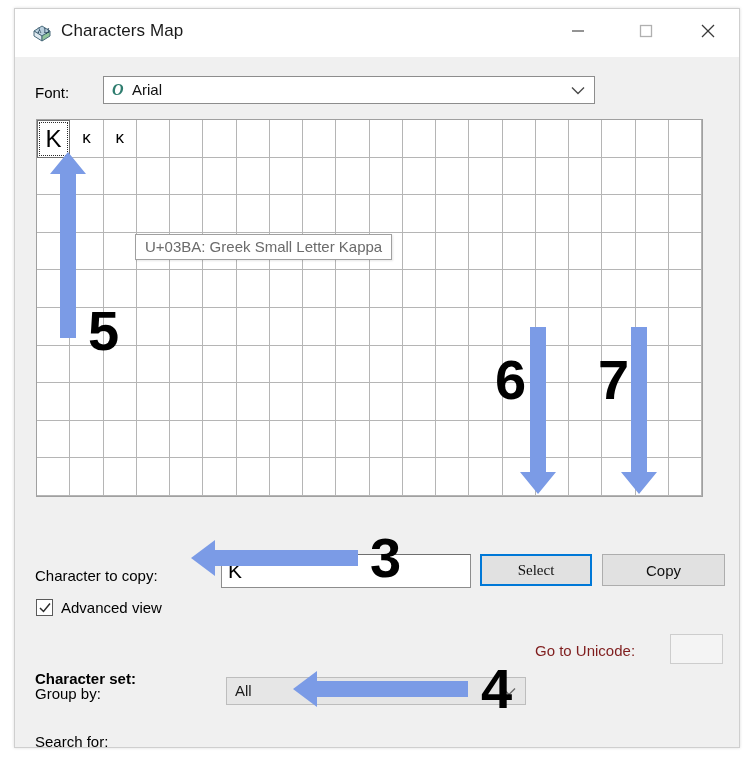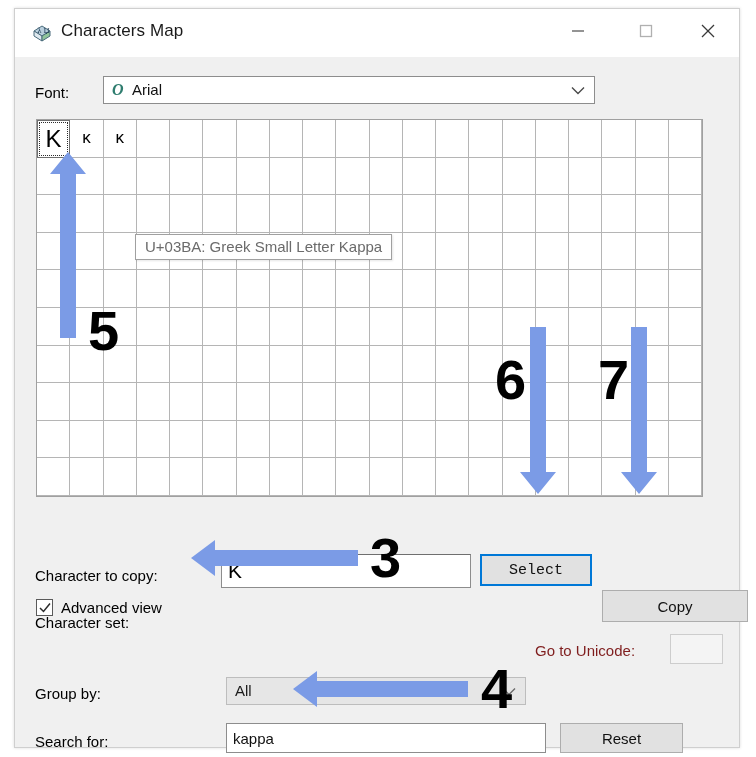--- a/index.html
+++ b/index.html
@@ -207,37 +207,36 @@
     top: 497px;
     width: 112px;
     height: 32px;
     background: #e1e1e1;
     border: 1px solid #adadad;
     outline: 2px solid #0078d7;
     outline-offset: -2px;
     box-sizing: border-box;
     font-size: 15px;
     color: #111;
-    font-family: Liberation Mono, monospace;
+    font-family: Liberation Serif, serif;
     padding: 0;
   }
   #copy-btn {
     position: absolute;
     left: 587px;
     top: 497px;
-    width: 146px;
+    width: 123px;
     height: 32px;
     background: #e1e1e1;
     border: 1px solid #adadad;
     box-sizing: border-box;
     font-size: 15px;
     color: #111;
     font-family: "Liberation Sans", sans-serif;
     padding: 0;
-    margin-top: 36px;
   }
 
   #adv-wrap {
     position: absolute;
     left: 21px;
     top: 542px;
     display: flex;
     align-items: flex-end;
     gap: 8px;
   }
@@ -246,21 +245,21 @@
     height: 17px;
     background: #ffffff;
     border: 1px solid #5a5a5a;
     box-sizing: border-box;
     position: relative;
   }
   #adv-box svg { position: absolute; left: 1px; top: 1px; }
   #adv-label { font-size: 15px; color: #000; white-space: nowrap; }
 
   
-  #cset-label { left: 20px; top: 557px; }
+  #cset-label { left: 20px; top: 613px; font-weight: bold; }
   #cset-combo {
     position: absolute;
     left: 211px;
     top: 577px;
     width: 300px;
     height: 28px;
     background: #e6e6e6;
     border: 1px solid #bdbdbd;
     box-sizing: border-box;
   }
@@ -621,22 +620,20 @@
     <div id="group-combo">
       <span id="group-value">All</span>
       <span class="combo-arrow">
         <svg width="14" height="9" viewBox="0 0 14 9">
             <polyline points="1,1.5 7,7.5 13,1.5" fill="none" stroke="#6a6a6a" stroke-width="1.4"></polyline>
           </svg>
       </span>
     </div>
 
     <span class="lbl" id="search-label">Search for:</span>
-    <input id="search-input" type="text" value="kappa" style="">
-    <button id="reset-btn">Reset</button>
 
   </div>
 </div>
 
 <svg id="annot" viewBox="0 0 756 757">
   <defs>
     <marker id="ah-up" markerWidth="6" markerHeight="5" refX="3" refY="0.6" orient="auto">
       <path d="M0.2,5 L3,0.4 L5.8,5 L3,3.4 Z" fill="#7B9BE6"></path>
     </marker>
   </defs>

